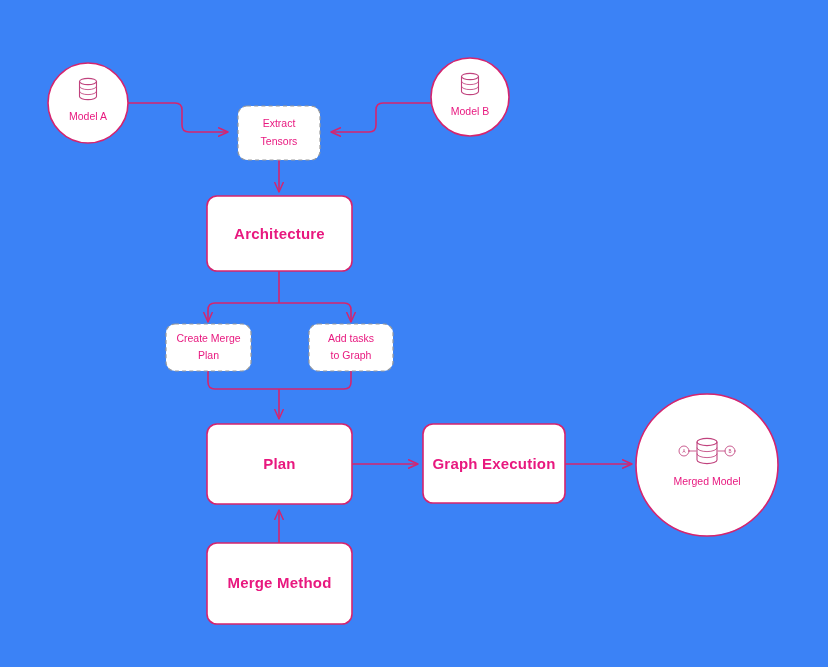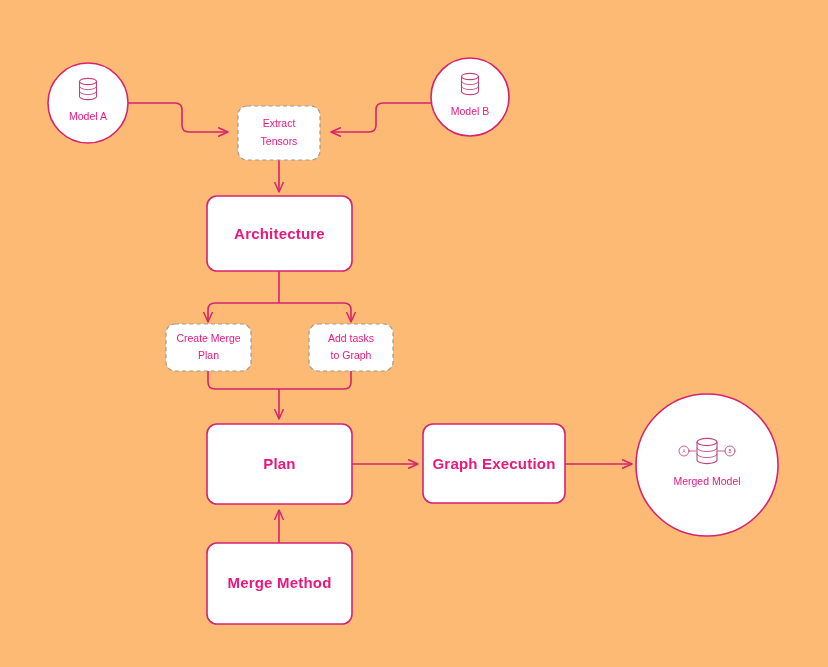--- a/index.html
+++ b/index.html
@@ -10,21 +10,21 @@
   body {
     width: 828px;
     height: 667px;
     font-family: "Liberation Sans", sans-serif;
     overflow: hidden;
   }
   #diagram-root {
     position: relative;
     width: 828px;
     height: 667px;
-    background: #fdba74;
+    background: #3b82f6;
   }
   svg.flow {
     display: block;
     width: 828px;
     height: 667px;
   }
   .node-shape {
     fill: #ffffff;
     stroke: #d6246e;
     stroke-width: 1.6;

